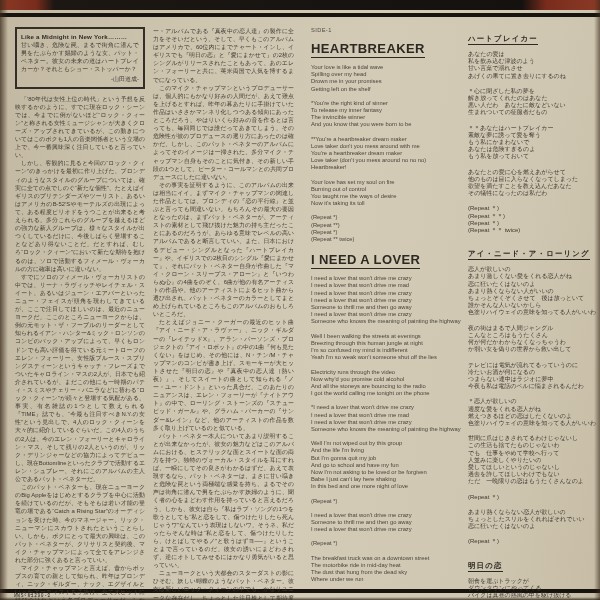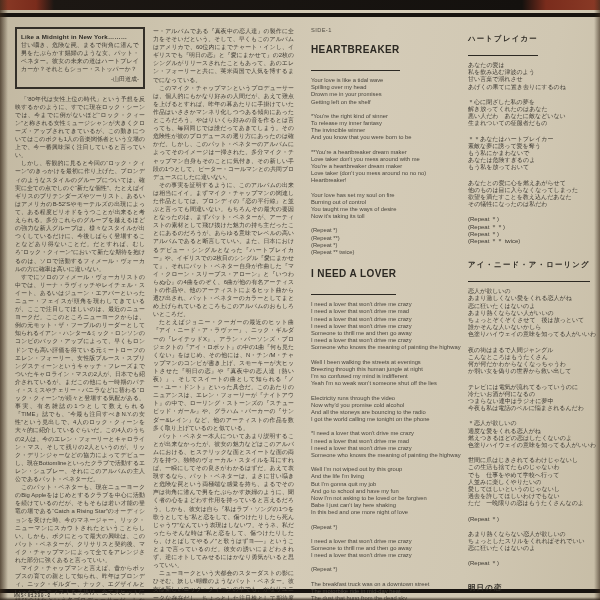--- a/index.html
+++ b/index.html
@@ -32,27 +32,27 @@
   .intro-body{font-size:6.0px;line-height:7.9px;text-align:justify;text-justify:inter-ideograph;}
   .intro-sig{font-size:6.0px;text-align:right;margin-top:1px;}
 
   .essay{font-size:5.9px;line-height:8.1px;text-align:justify;text-justify:inter-ideograph;}
   #colB .essay{line-height:8.1px;}
   .para{margin:0;}
   .para.indent{text-indent:6px;}
 
   .side-label{font-size:5.7px;letter-spacing:.4px;color:#514d45;margin-bottom:6px;}
   .song{margin-bottom:7px;}
-  .song-title-en{display:inline-block;font-size:10px;font-weight:bold;color:#2c2923;
-    letter-spacing:.4px;border-bottom:1.7px solid #2c2923;padding-bottom:15px;margin-bottom:6px;white-space:nowrap;}
+  .song-title-en{display:inline-block;font-size:13px;font-weight:bold;color:#2c2923;
+    letter-spacing:.4px;border-bottom:1.7px solid #2c2923;padding-bottom:1px;margin-bottom:6px;white-space:nowrap;}
   .stanza{margin-bottom:7px;}
   .lline{font-size:5.8px;line-height:7.2px;white-space:nowrap;}
 
   .song-title-jp{display:inline-block;font-size:7.4px;font-weight:bold;color:#2c2923;
-    letter-spacing:1.2px;border-bottom:1.5px solid #2c2923;padding-bottom:11px;margin-bottom:6px;white-space:nowrap;}
+    letter-spacing:1.2px;border-bottom:1.5px solid #2c2923;padding-bottom:0;margin-bottom:6px;white-space:nowrap;}
   .jstanza{margin-bottom:8px;}
   .jline{font-size:6.0px;line-height:7.2px;white-space:nowrap;}
 
   .catalog{position:absolute;left:14px;top:593px;font-size:4.6px;letter-spacing:.6px;
     color:#2f2b25;font-family:"Liberation Mono","DejaVu Sans Mono",monospace;}
 </style>
 </head>
 <body>
 
 <div class="sleeve-top"></div>

